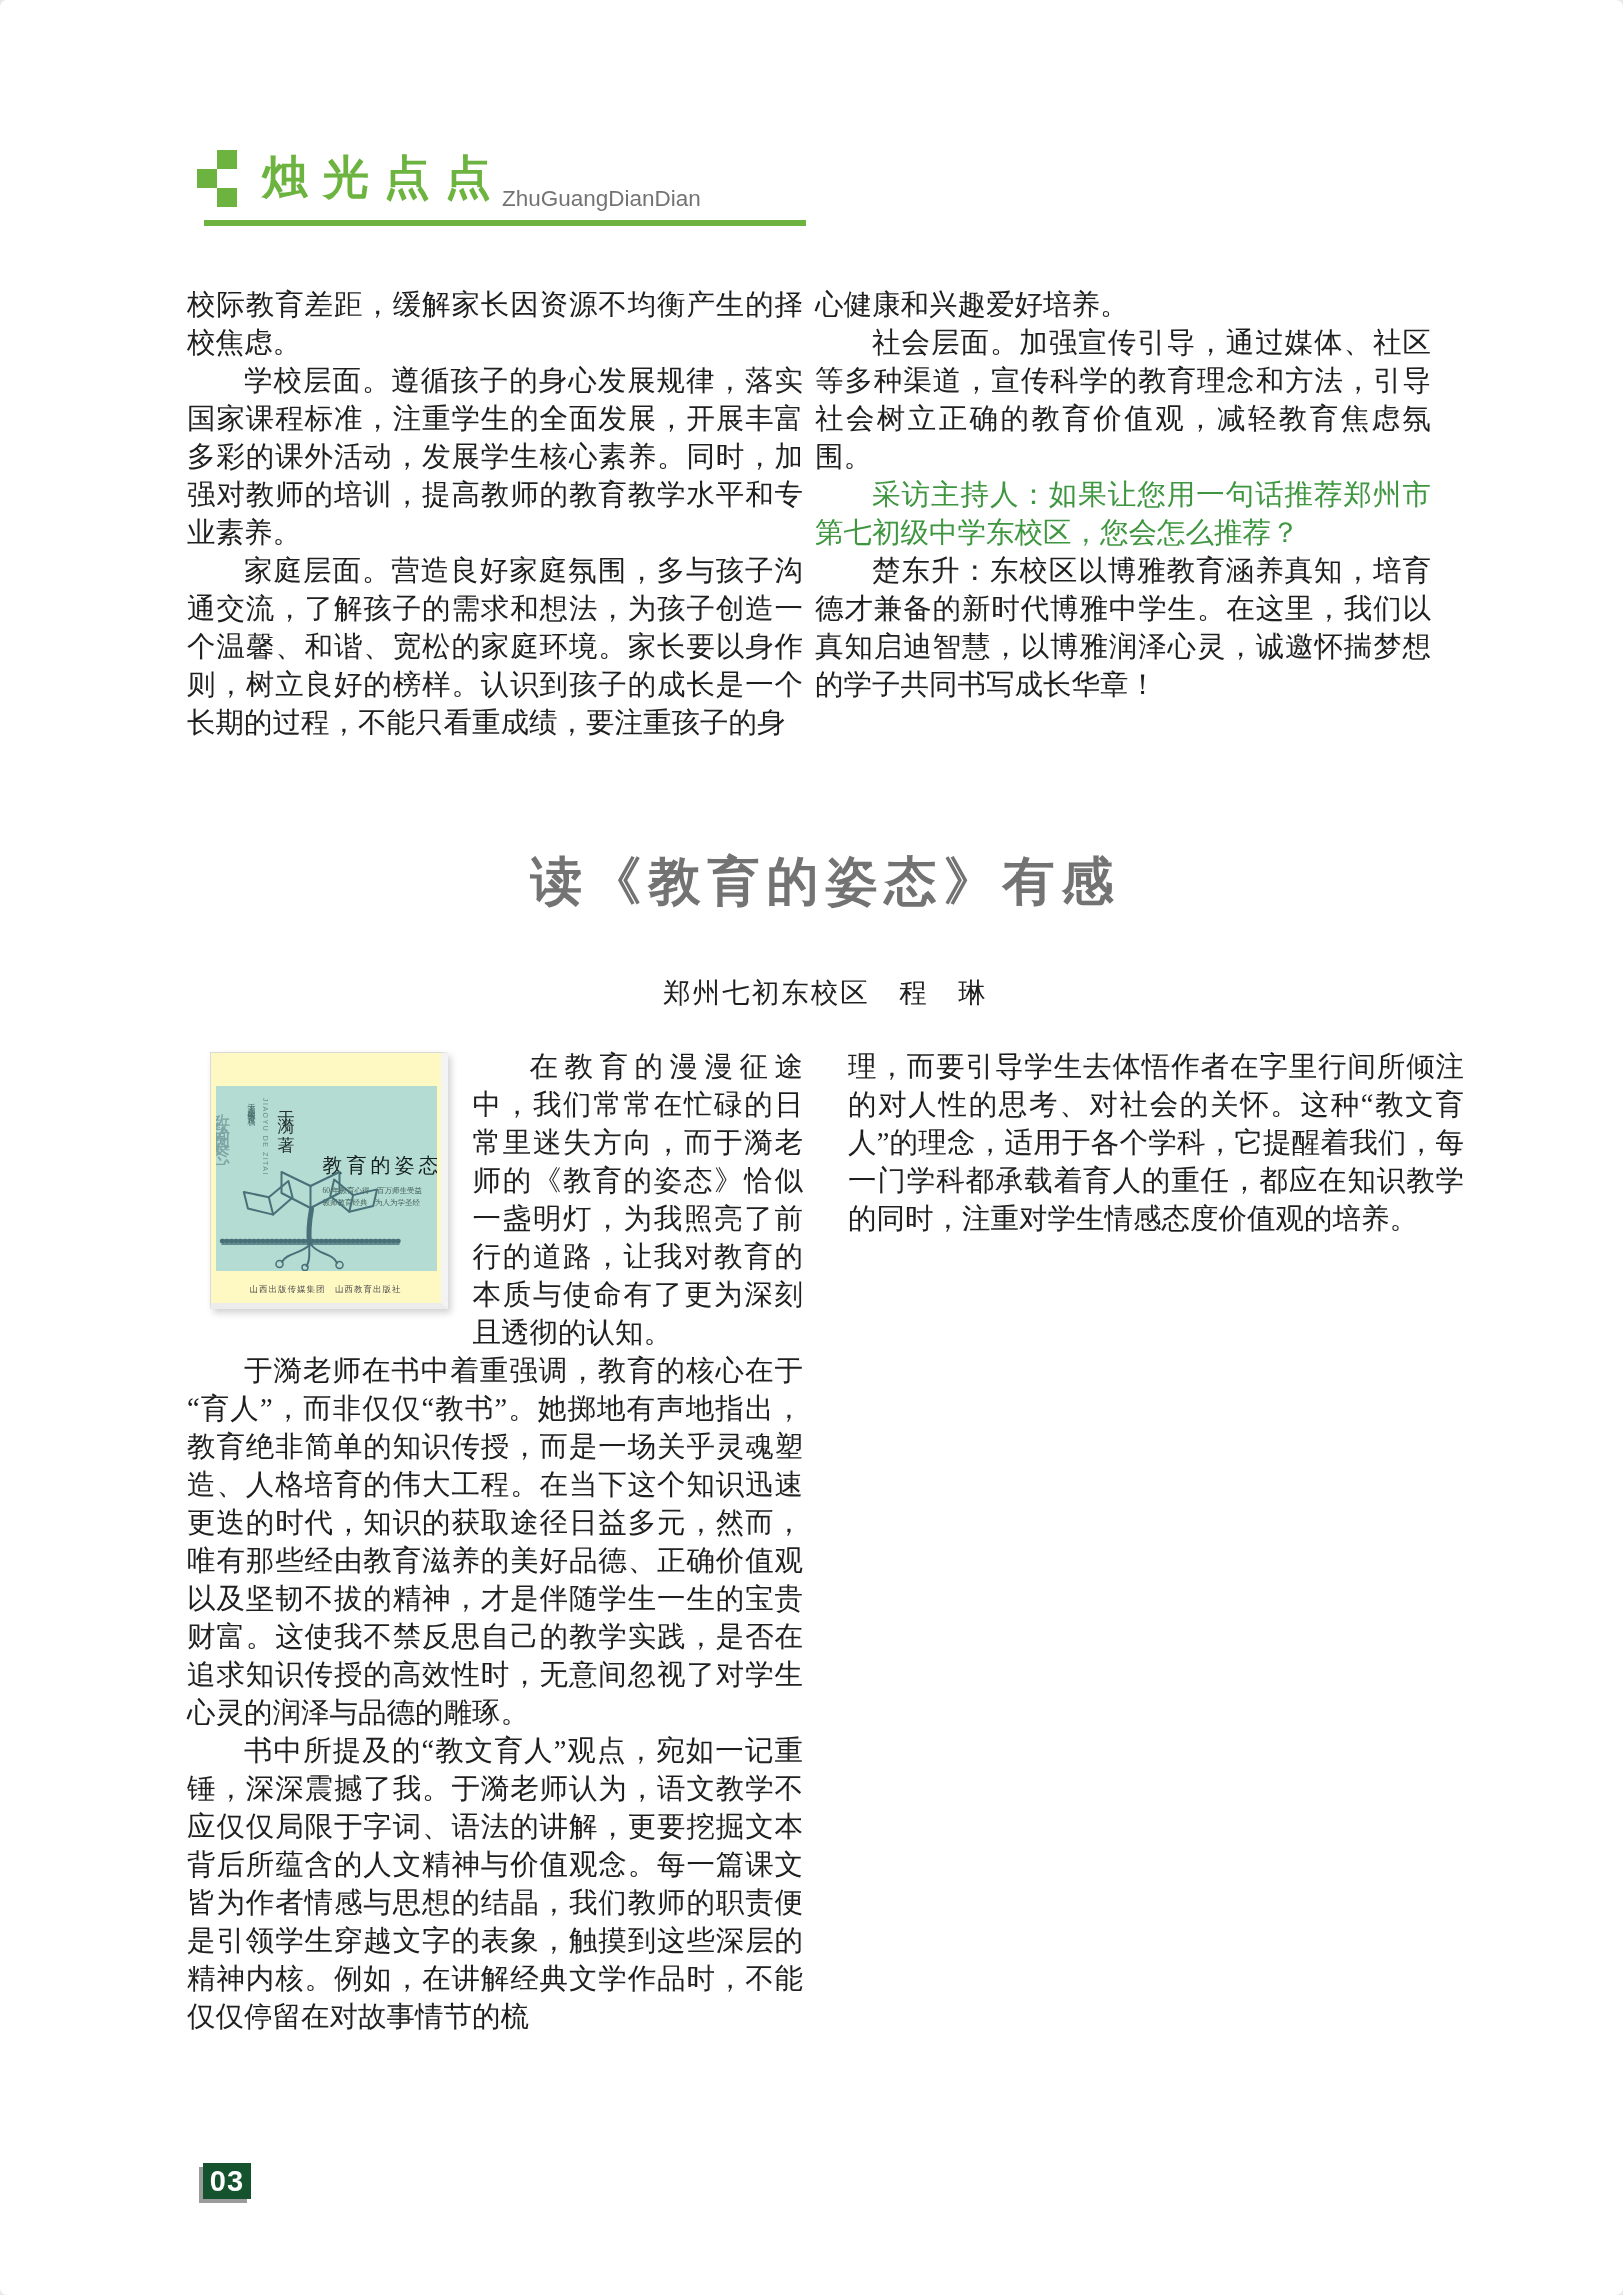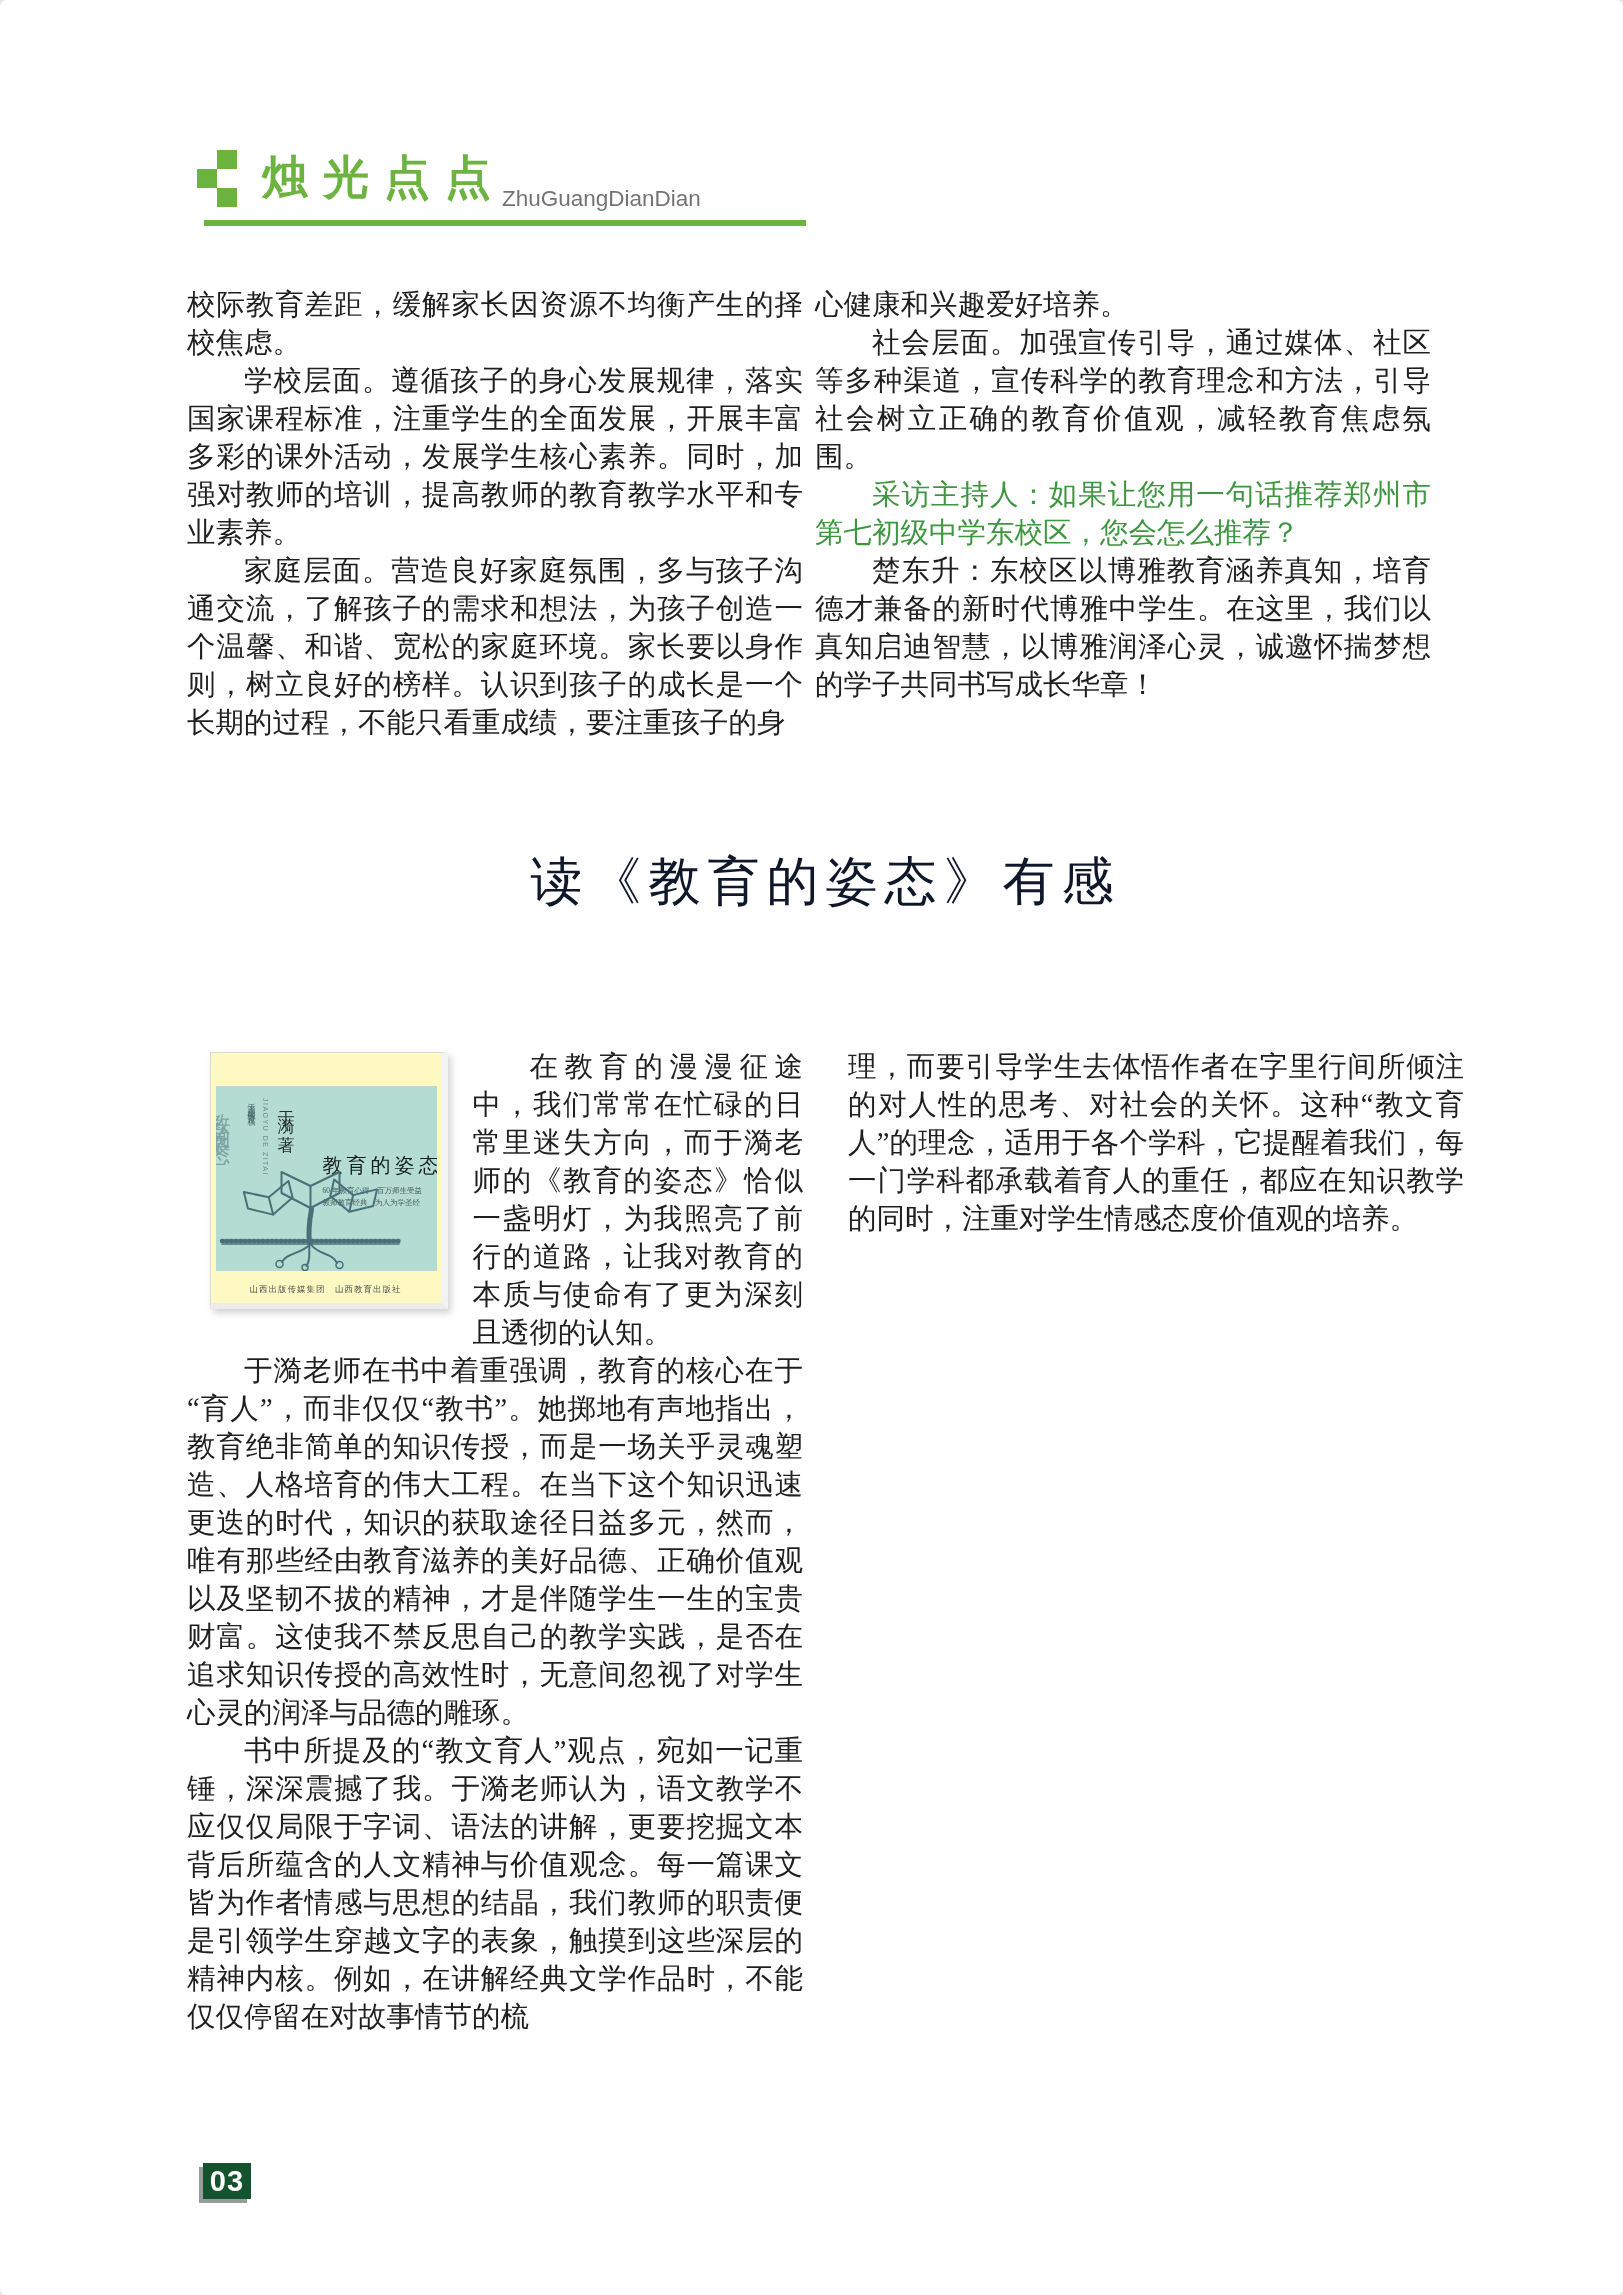--- a/index.html
+++ b/index.html
@@ -43,21 +43,21 @@
   .col p.noindent{text-indent:0;}
   .col p.green{color:#3f9640;}
 
   .article1{top:286px;gap:12px;}
   .article2{top:1048px;}
 
   
   .title2{
     position:absolute;left:187px;top:847px;width:1277px;
     margin:0;text-align:center;
-    font-size:52px;font-weight:normal;color:#0f172a;letter-spacing:7px;
+    font-size:52px;font-weight:bold;color:#737373;letter-spacing:7px;
   }
   .byline{
     position:absolute;left:187px;top:975px;width:1277px;
     text-align:center;font-size:27.5px;color:#1f1f1f;letter-spacing:2px;
   }
 
   
   .book{
     float:left;
     width:230px;height:250px;
@@ -143,20 +143,21 @@
     </div>
     <div class="col">
       <p class="noindent">心健康和兴趣爱好培养。</p>
       <p>社会层面。加强宣传引导，通过媒体、社区等多种渠道，宣传科学的教育理念和方法，引导社会树立正确的教育价值观，减轻教育焦虑氛围。</p>
       <p class="green">采访主持人：如果让您用一句话推荐郑州市第七初级中学东校区，您会怎么推荐？</p>
       <p>楚东升：东校区以博雅教育涵养真知，培育德才兼备的新时代博雅中学生。在这里，我们以真知启迪智慧，以博雅润泽心灵，诚邀怀揣梦想的学子共同书写成长华章！</p>
     </div>
   </section>
 
   <h1 class="title2">读《教育的姿态》有感</h1>
+  <div class="byline">郑州七初东校区　程　琳</div>
 
   <section class="two-col article2">
     <div class="col">
 
       <div class="book">
         <div class="cover-main">
           <div class="spine-ghost">教育的姿态</div>
           <div class="v-series">于漪基础教育论稿</div>
           <div class="v-pinyin">JIAOYU DE ZITAI</div>
           <div class="v-author">于漪 著</div>

